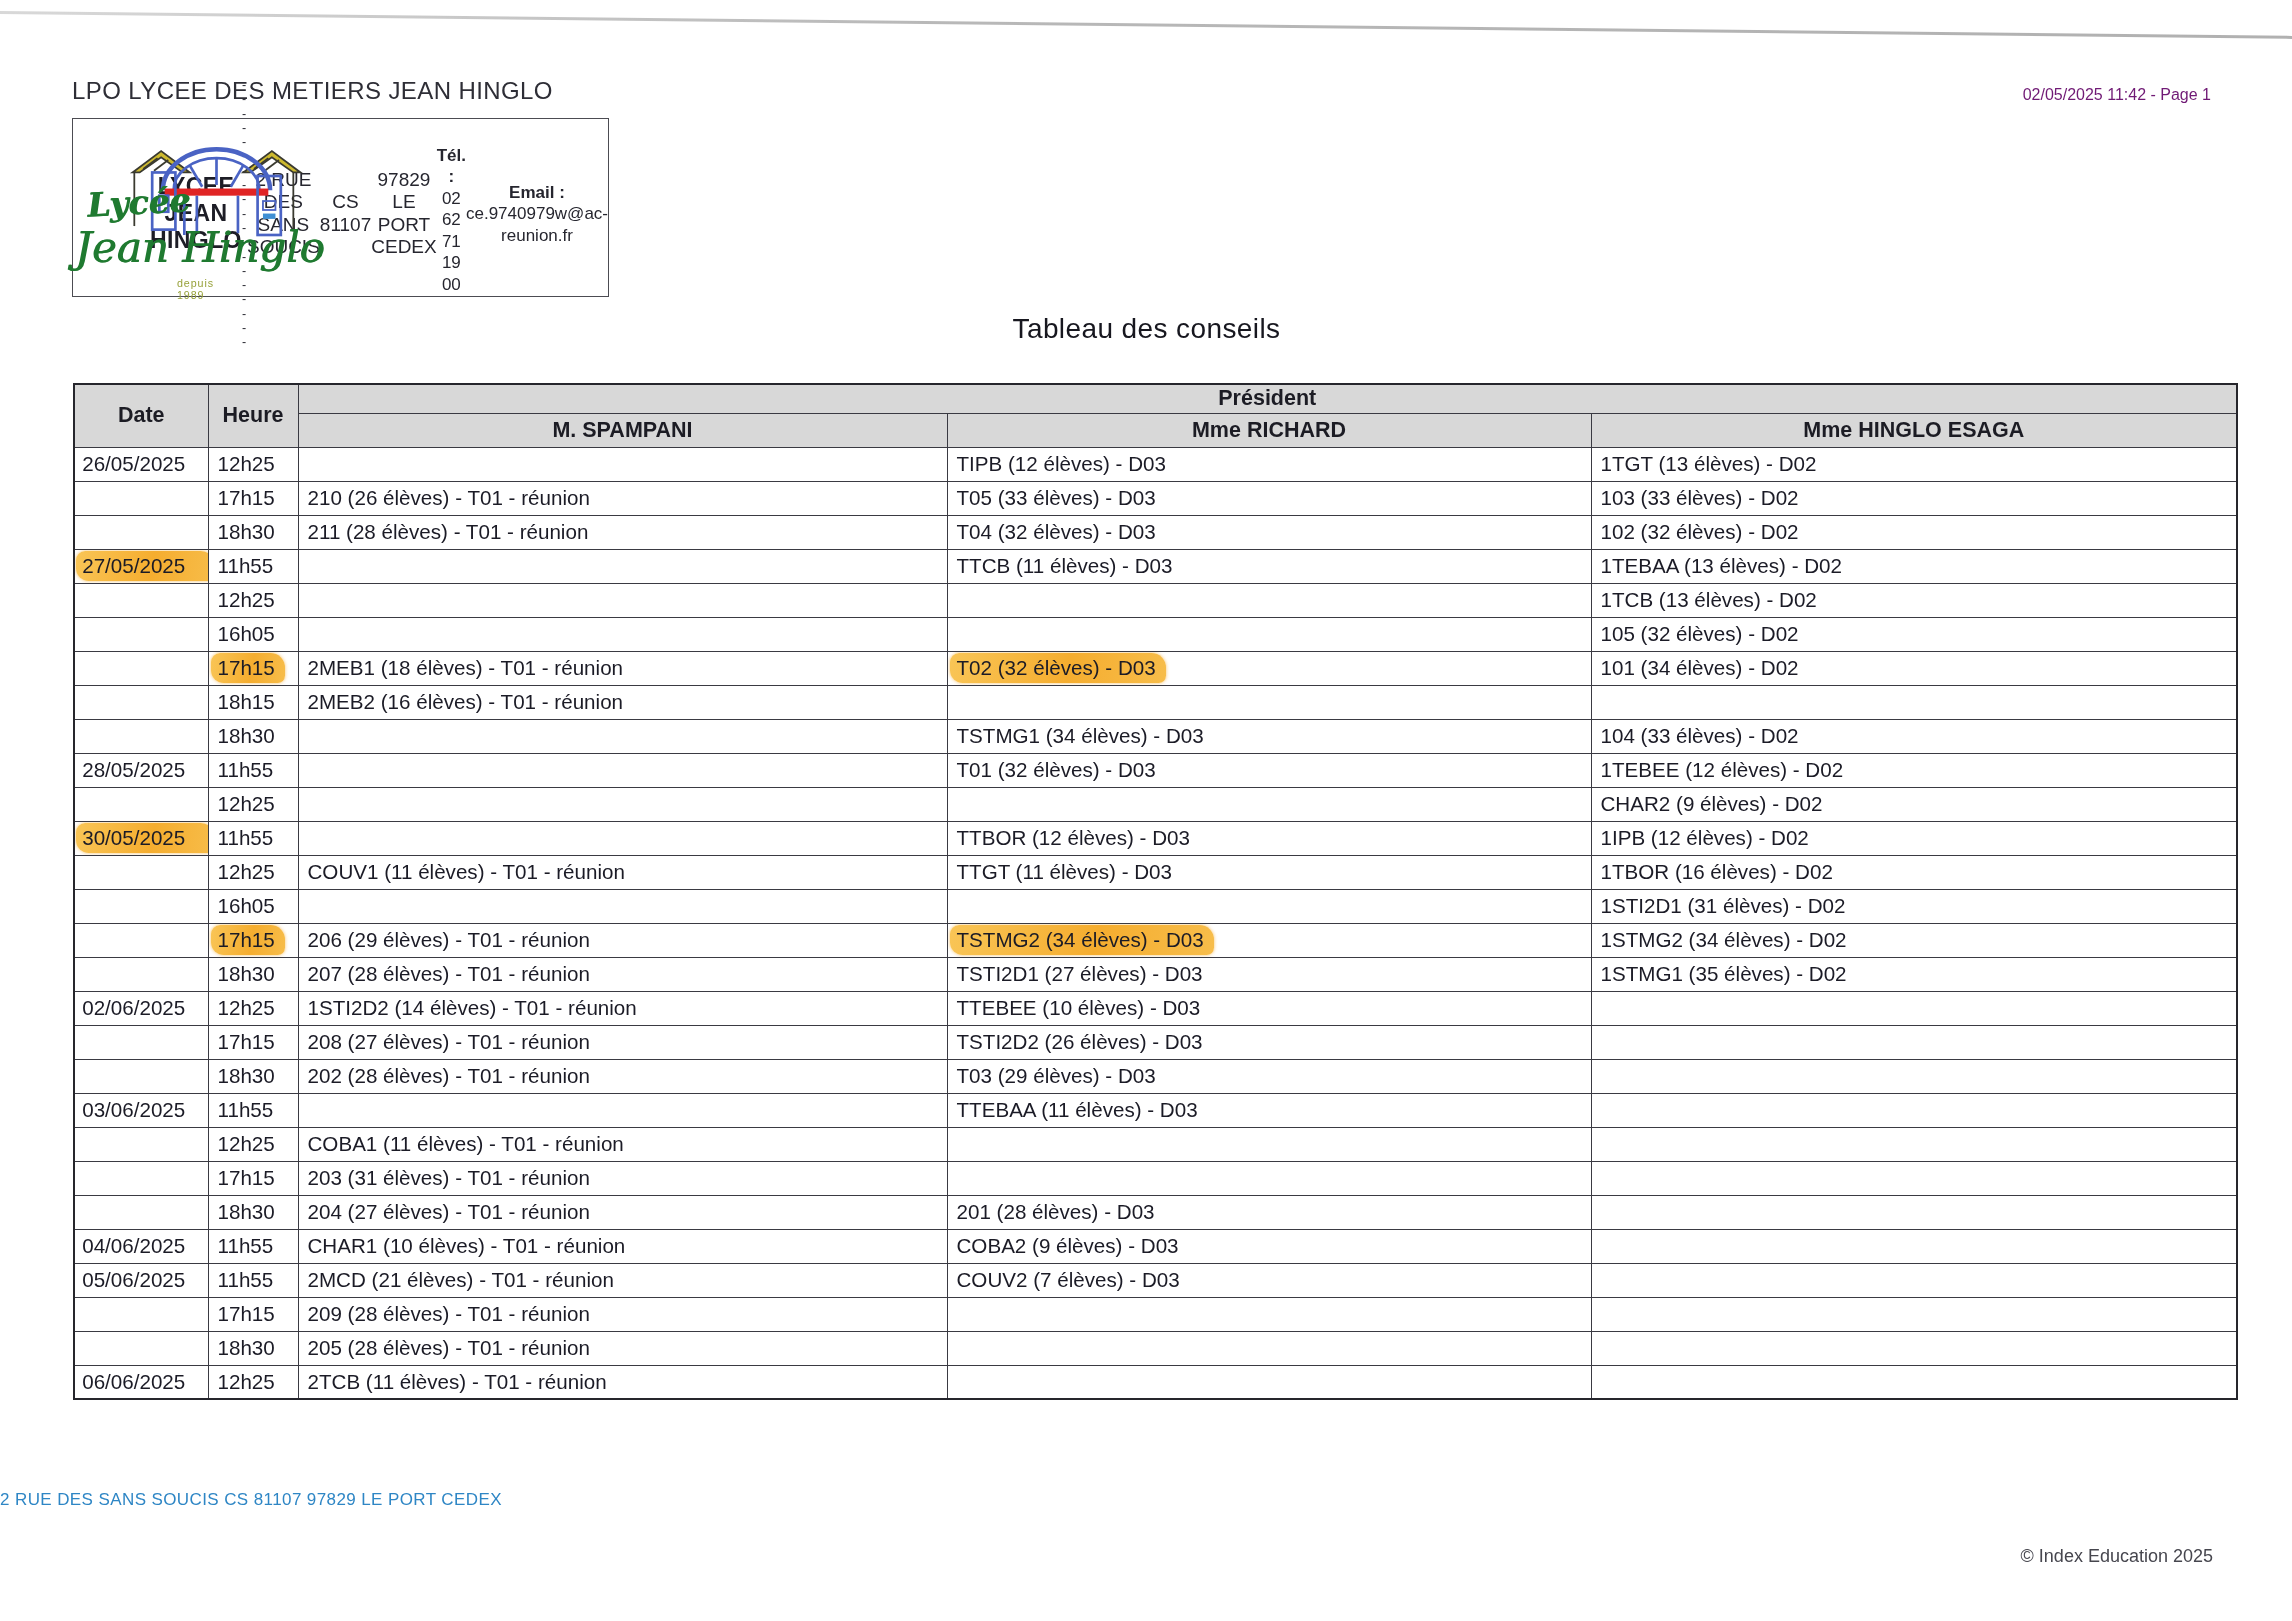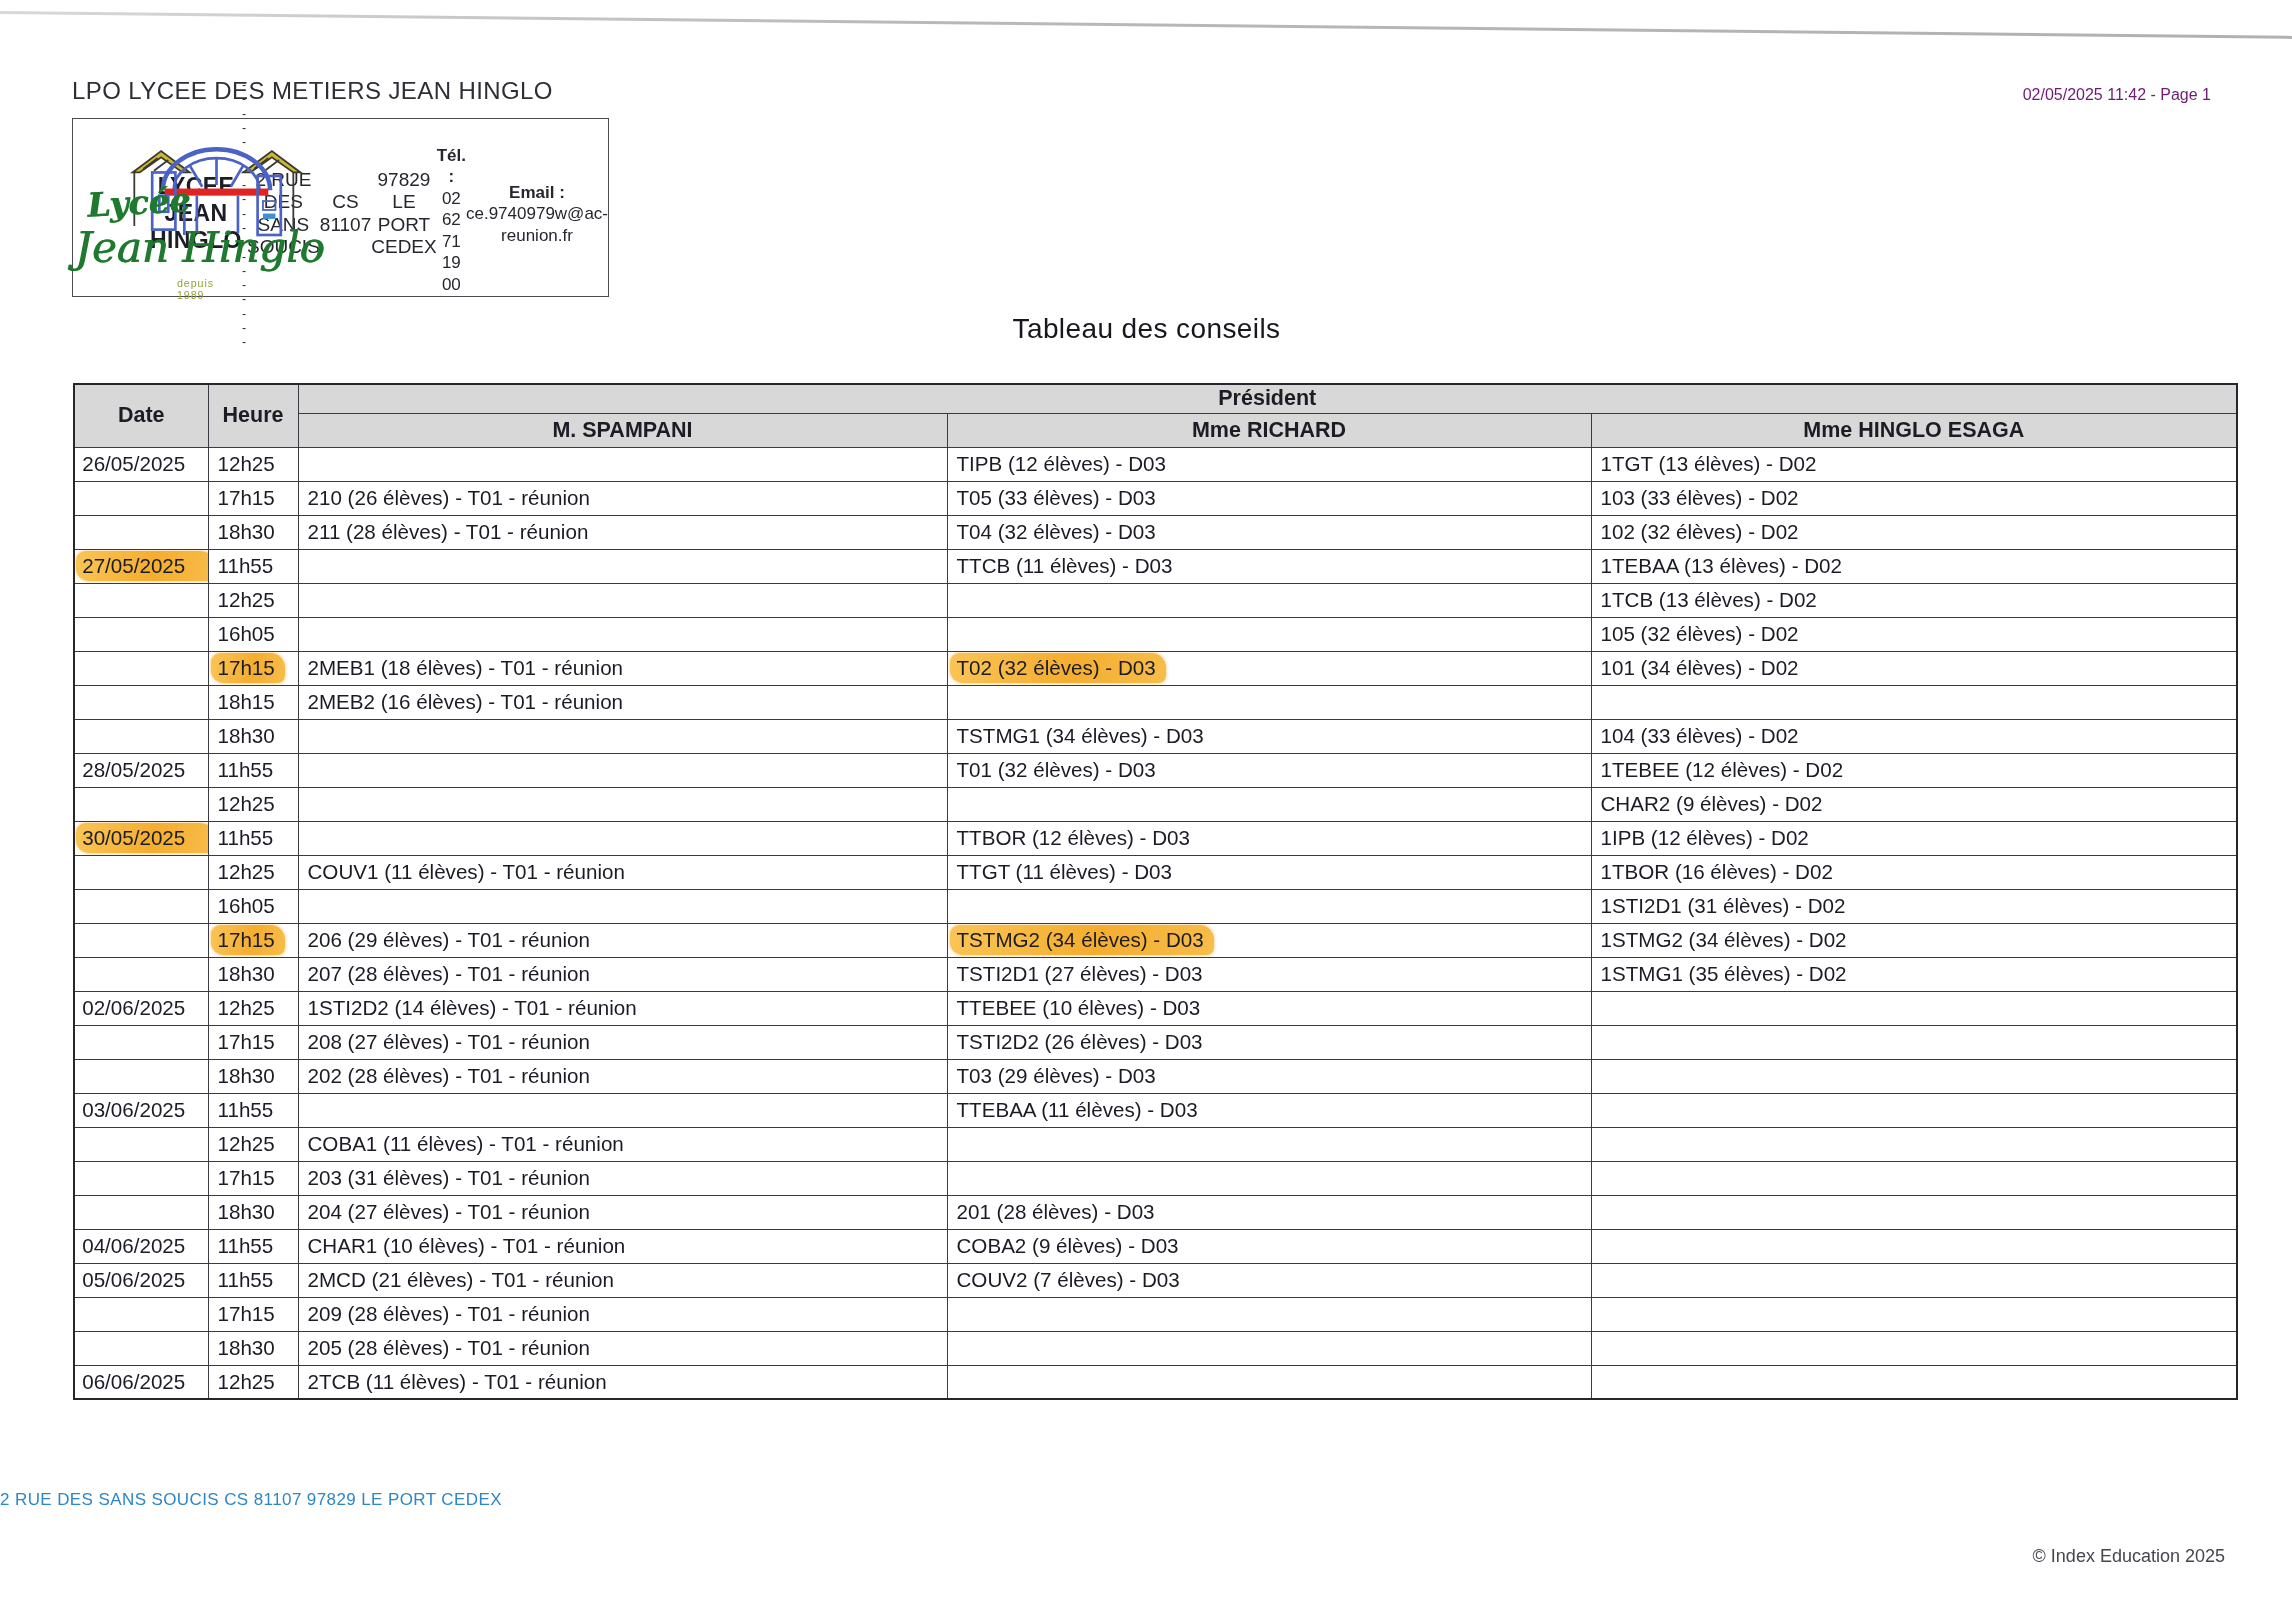--- a/index.html
+++ b/index.html
@@ -77,21 +77,21 @@
   .footer1 {
     position:absolute; left:0; top:1460px; width:2293px; text-align:center;
     font-size:21.5px; color:#2170ba; letter-spacing:0.2px;
   }
   .footer1 b { font-weight:bold; color:#1b62a8; }
   .footer2 {
     position:absolute; left:0; top:1490px; width:2293px; text-align:left;
     font-size:17px; color:#2e86c5; letter-spacing:0.4px;
   }
   .copyright {
-    position:absolute; right:68px; top:1546px; font-size:18px; color:#46464e;
+    position:absolute; right:80px; top:1546px; font-size:18px; color:#46464e;
   }
 </style>
 </head>
 <body>
 
 <div id="page">
 
   <div class="scan-line"></div>
 
   <div class="hdr-left">LPO LYCEE DES METIERS JEAN HINGLO</div>

